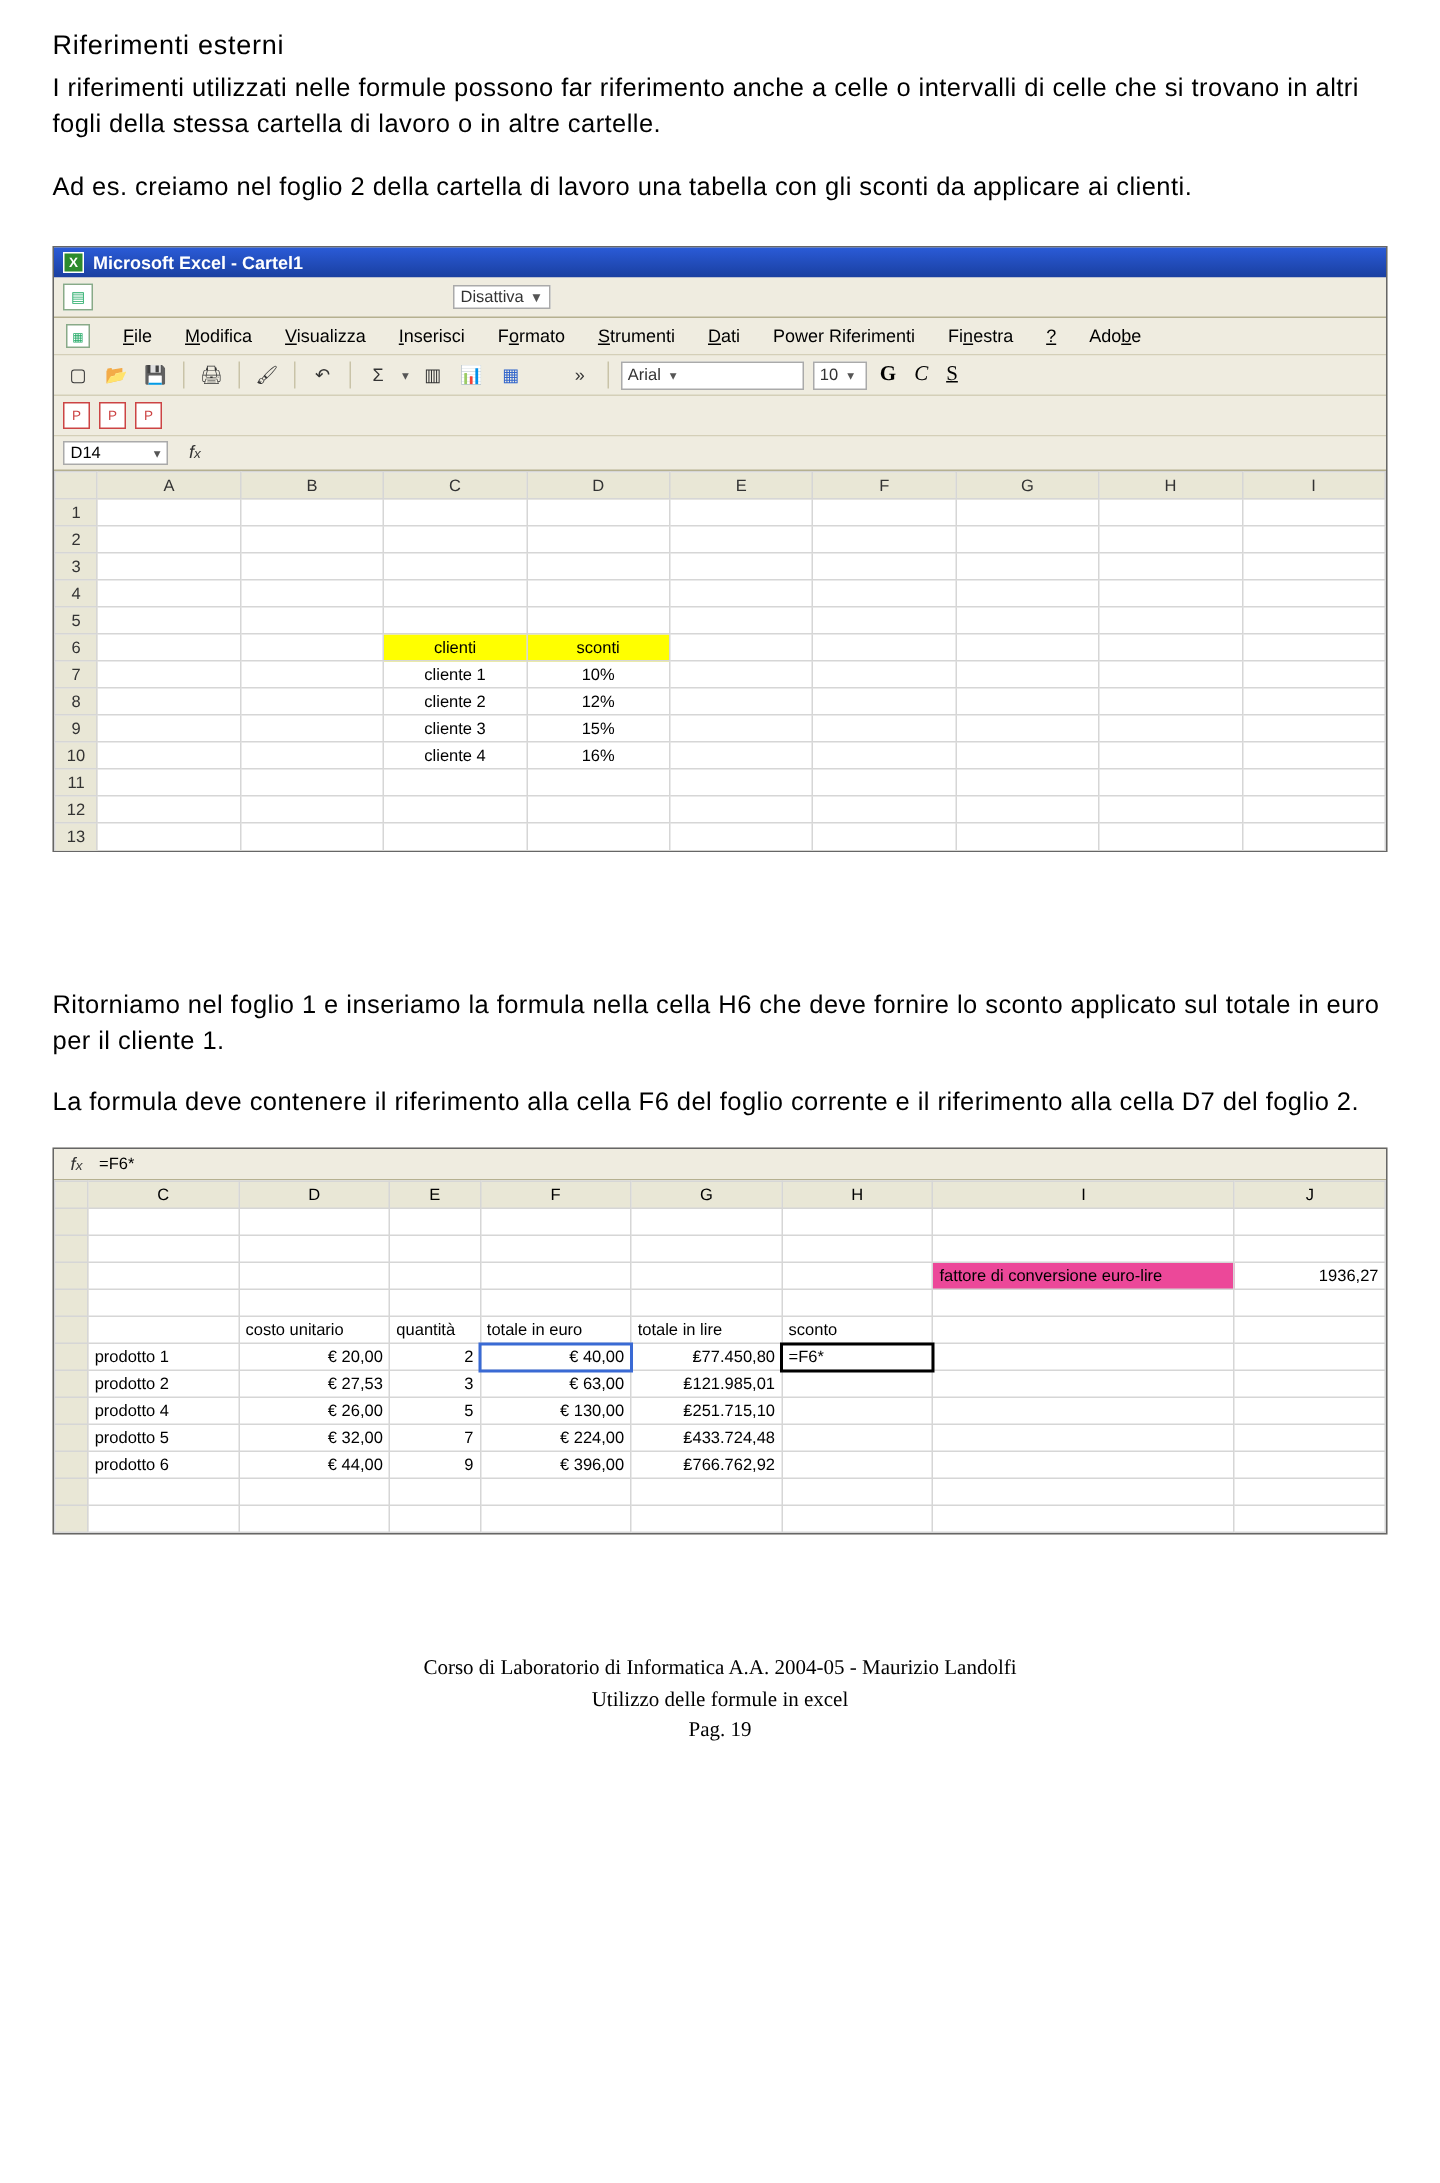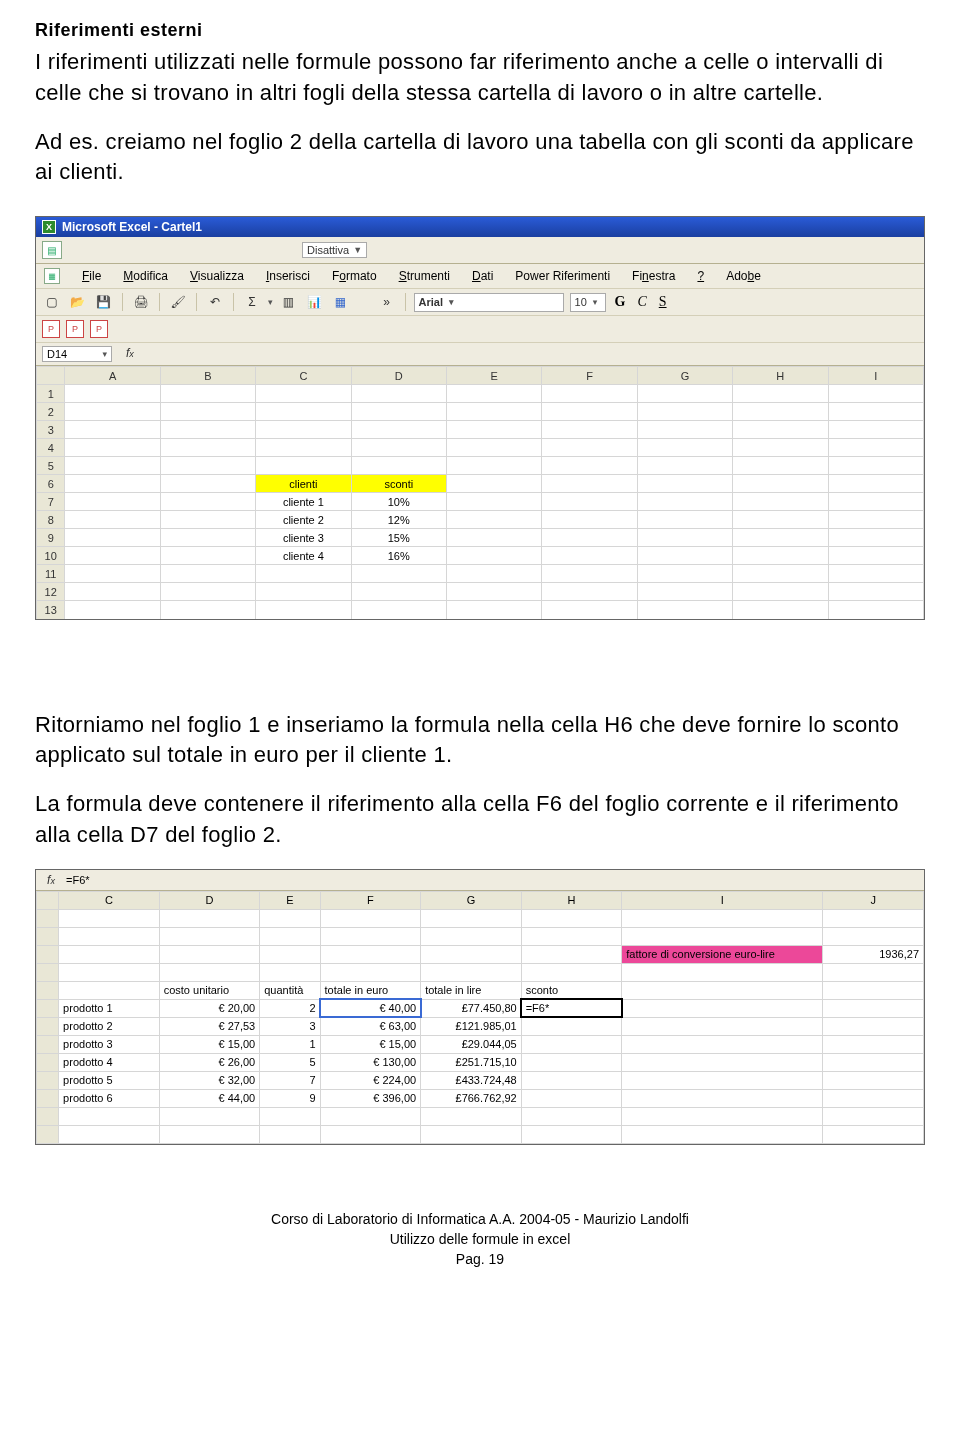--- a/index.html
+++ b/index.html
@@ -5,27 +5,27 @@
   * { box-sizing: border-box; margin: 0; padding: 0; }
   body {
     font-family: Arial, sans-serif;
     font-size: 16px;
     color: #000;
     background: #fff;
     width: 960px;
     padding: 20px 35px 30px 35px;
   }
   .heading {
-    font-weight: bold;
+    font-weight: normal;
     font-size: 18px;
     margin-bottom: 6px;
     letter-spacing: 0.5px;
   }
   .para {
-    font-size: 22px;
+    font-size: 17px;
     line-height: 1.4;
     margin-bottom: 18px;
     letter-spacing: 0.3px;
   }
   
   .excel-window {
     border: 1px solid #666;
     margin: 28px 0 90px 0;
     background: #efece0;
     font-family: Tahoma, Arial, sans-serif;
@@ -90,21 +90,21 @@
     width: 20px; height: 20px;
     font-size: 12px;
     display: inline-flex; align-items: center; justify-content: center;
     color: #333;
   }
   .sep { width: 1px; height: 18px; background: #c9c3a8; margin: 0 2px; }
   .font-select {
     border: 1px solid #aaa; background: #fff; font-size: 11px; height: 19px;
     padding: 0 4px; color: #333; display: inline-flex; align-items: center; gap: 6px;
   }
-  .font-select.name { width: 150px; font-weight: bold; }
+  .font-select.name { width: 122px; }
   .font-select.size { width: 36px; }
   .gcs { font-family: "Times New Roman", serif; font-size: 14px; padding: 0 3px; }
   .toolbar-pdf2 {
     background: #efece0;
     border-bottom: 1px solid #d4cfb8;
     padding: 4px 6px;
     display: flex; gap: 6px;
   }
   .pdf-ic { width: 18px; height: 18px; background: #fff; border: 1px solid #c44; color: #c44; font-size: 9px; display: inline-flex; align-items: center; justify-content: center; }
   .namebox-row {
@@ -167,22 +167,23 @@
   .grid2 td { text-align: left; }
   .grid2 td.r { text-align: right; }
   .yellow2 { background: #ec4899; }
   .selF6 { outline: 2px solid #3a6ad4; outline-offset: -1px; }
   .selH { outline: 2px solid #000; outline-offset: -1px; }
   .col2 { width: 100px; }
   
   .footer {
     text-align: center;
     font-size: 14px;
-    margin-top: 64px;
+    margin-top: 80px;
     line-height: 1.45;
+    font-family: Liberation Serif, serif;
   }
 </style>
 </head>
 <body>
 
 <div class="heading">Riferimenti esterni</div>
 <div class="para">I riferimenti utilizzati nelle formule possono far riferimento anche a celle o intervalli di celle che si trovano in altri fogli della stessa cartella di lavoro o in altre cartelle.</div>
 <div class="para">Ad es. creiamo nel foglio 2 della cartella di lavoro una tabella con gli sconti da applicare ai clienti.</div>
 
 <div class="excel-window">
@@ -521,31 +522,20 @@
         <td class="r">€ 27,53</td>
         <td class="r">3</td>
         <td class="r">€ 63,00</td>
         <td class="r">₤121.985,01</td>
         <td></td>
           <td></td>
           <td></td>
         </tr>
     <tr>
           <td class="rowhead"></td>
-        <td>prodotto 3</td>
-        <td class="r">€ 15,00</td>
-        <td class="r">1</td>
-        <td class="r">€ 15,00</td>
-        <td class="r">₤29.044,05</td>
-        <td></td>
-          <td></td>
-          <td></td>
-        </tr>
-    <tr>
-          <td class="rowhead"></td>
         <td>prodotto 4</td>
         <td class="r">€ 26,00</td>
         <td class="r">5</td>
         <td class="r">€ 130,00</td>
         <td class="r">₤251.715,10</td>
         <td></td>
           <td></td>
           <td></td>
         </tr>
     <tr>

